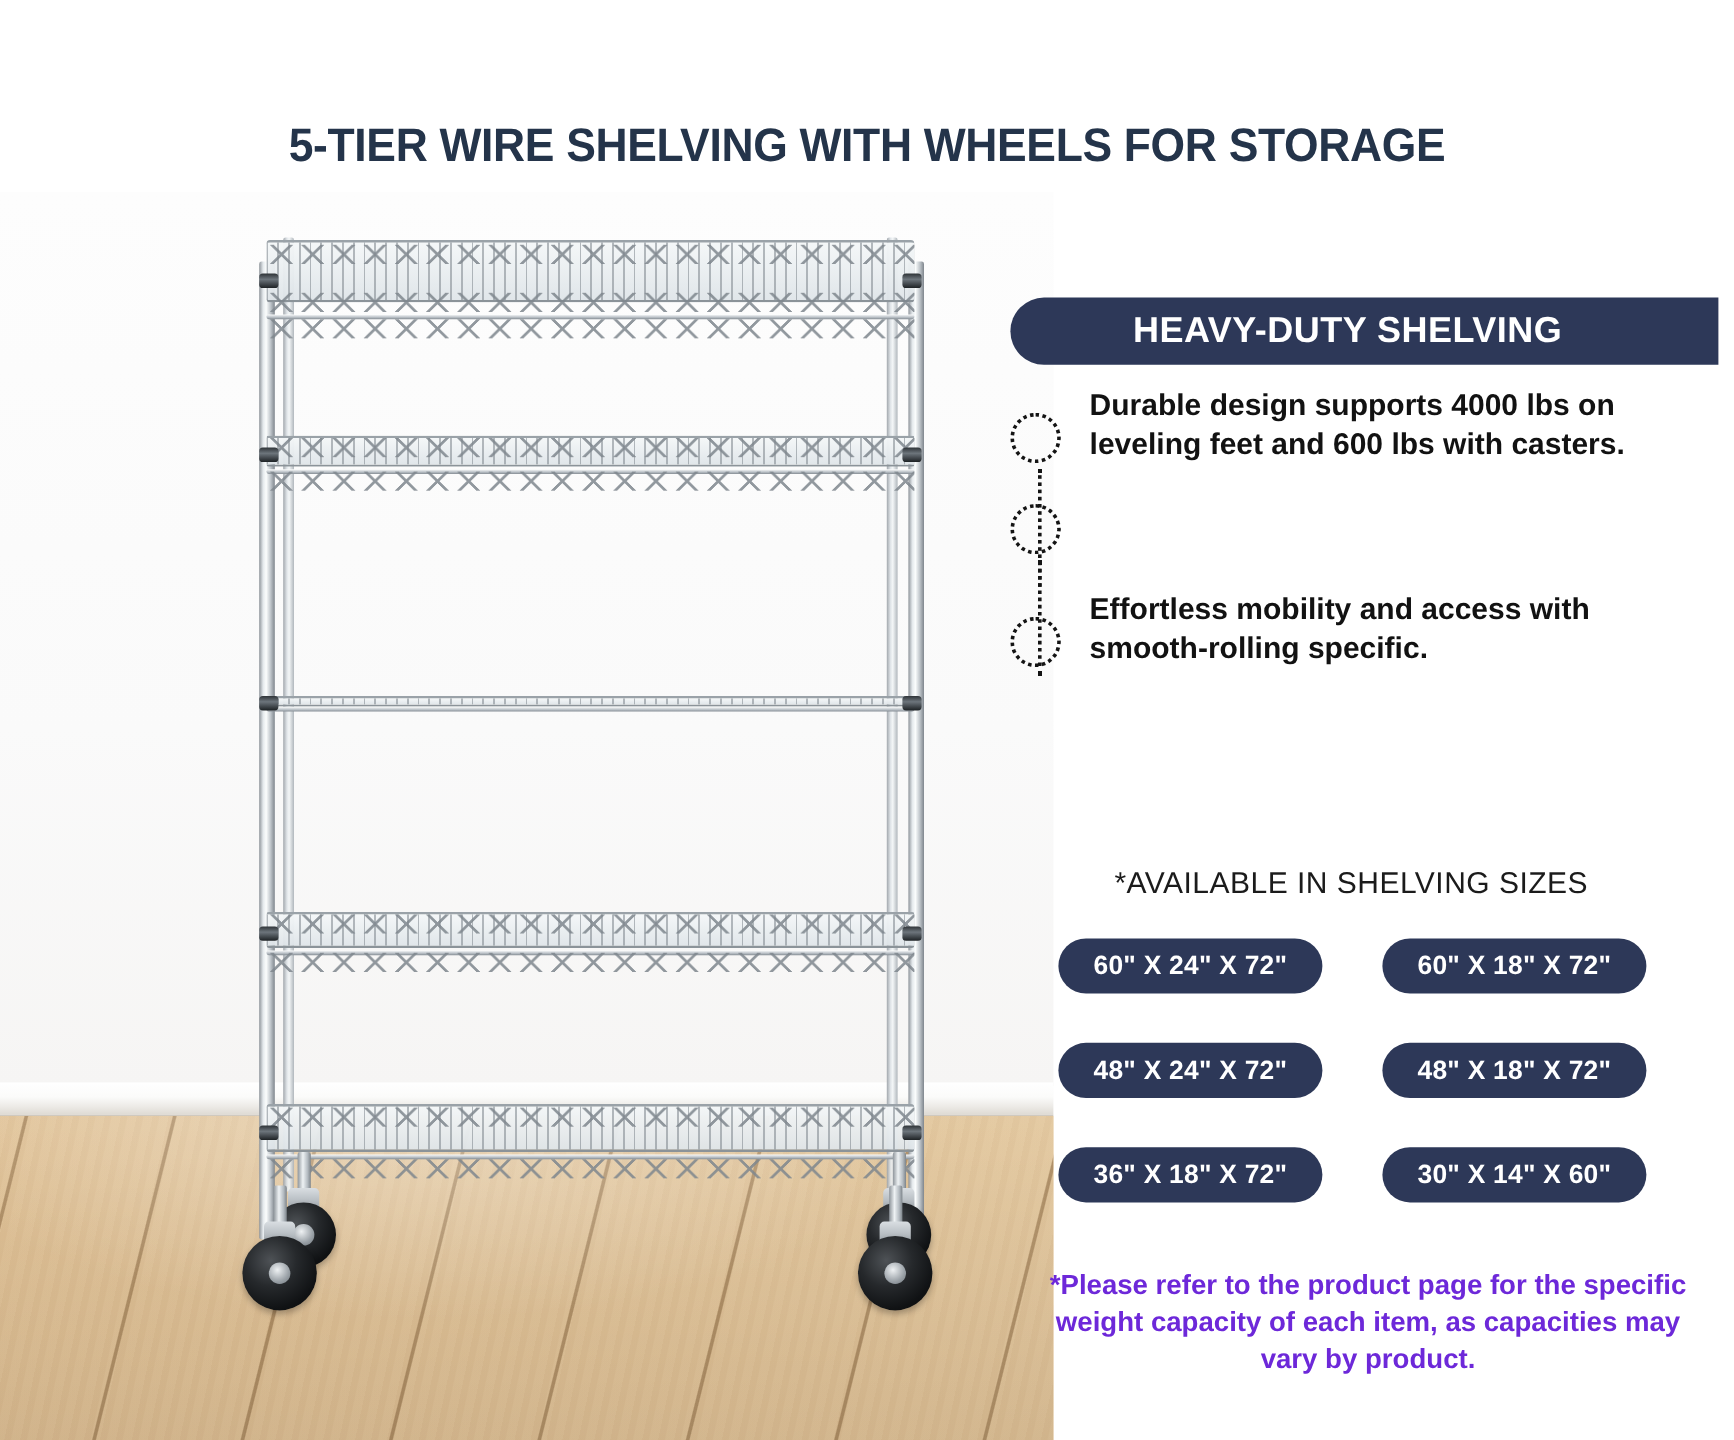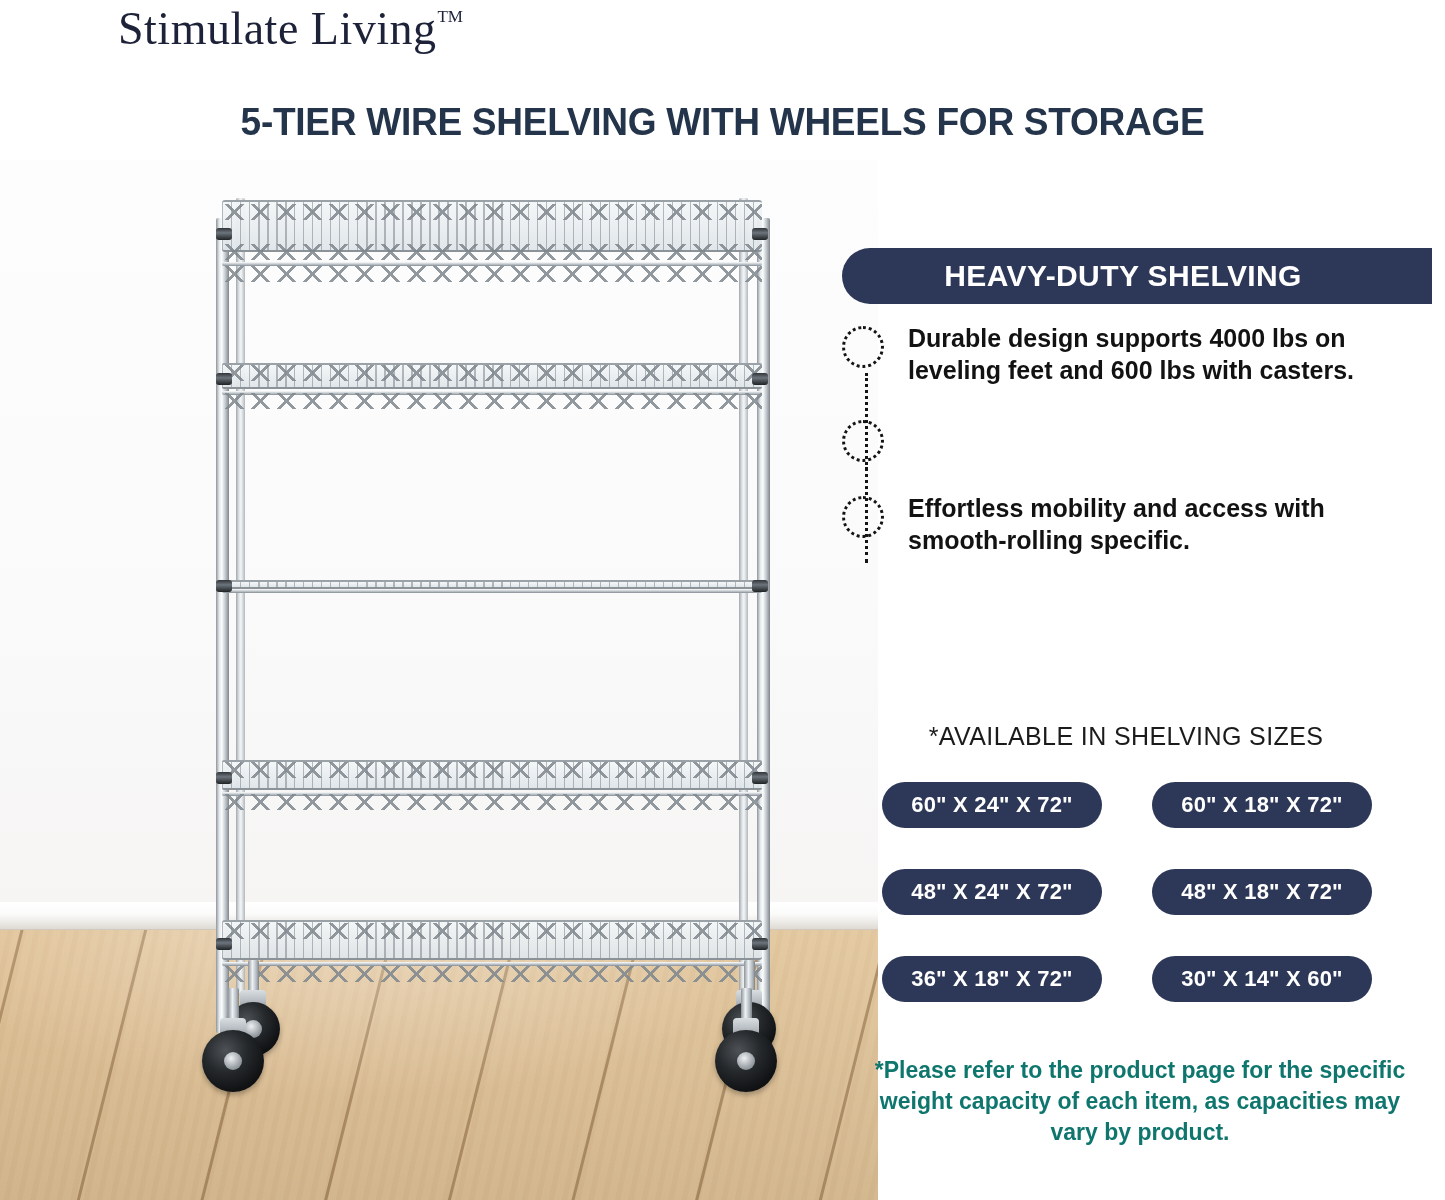--- a/index.html
+++ b/index.html
@@ -150,21 +150,21 @@
     background: #2d3858;
     border-radius: 28px 0 0 28px;
     display: flex; align-items: center; justify-content: center;
   }
   .badge-pill span {
     color: #ffffff; font-size: 30px; font-weight: bold;
     letter-spacing: 0.4px; padding-right: 28px;
   }
 
   .bullets { position: absolute; left: 0; top: 322px; width: 590px; }
-  .bullet-row { position: relative; display: flex; align-items: flex-start; }
+  .bullet-row { position: relative; display: flex; align-items: flex-end; }
   .bullet-row + .bullet-row { margin-top: 30px; }
   .dot-circle {
     position: relative; flex: 0 0 auto;
     width: 42px; height: 42px; margin-top: 4px; margin-left: 0px;
     border: 3px dotted #141414; border-radius: 50%;
   }
   .connector {
     position: absolute; left: 20px; width: 0; height: 0;
     border-left: 3px dotted #141414;
   }
@@ -188,31 +188,28 @@
   }
   .size-pill {
     height: 46px; border-radius: 23px; background: #2d3858;
     display: flex; align-items: center; justify-content: center;
     color: #ffffff; font-size: 22px; font-weight: bold; letter-spacing: 0.2px;
   }
 
   .disclaimer {
     position: absolute; left: 18px; top: 1055px; width: 560px;
     text-align: center; font-size: 23px; font-weight: bold;
-    line-height: 1.35; color: #0f766e;
+    line-height: 1.35; color: #6d28d9;
   }
 </style>
 </head>
 <body>
 
 <div class="page">
 
-  <div class="logo">
-    <span>Stimulate Living</span><span class="tm">TM</span>
-  </div>
 
   <div class="main-title">5-TIER WIRE SHELVING WITH WHEELS FOR STORAGE</div>
 
   <div class="scene">
     <div class="wall"></div>
     <div class="baseboard"></div>
     <div class="floor">
       <div class="planks"></div>
       <div class="floor-shade"></div>
     </div>

